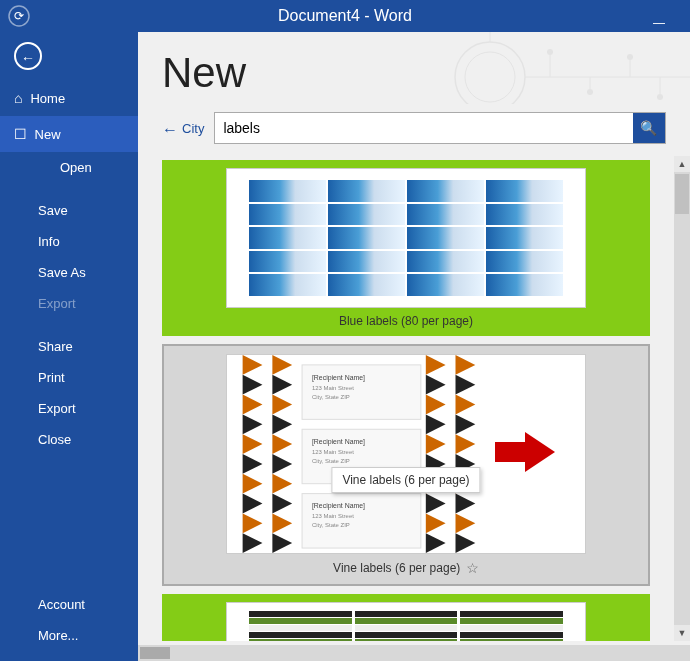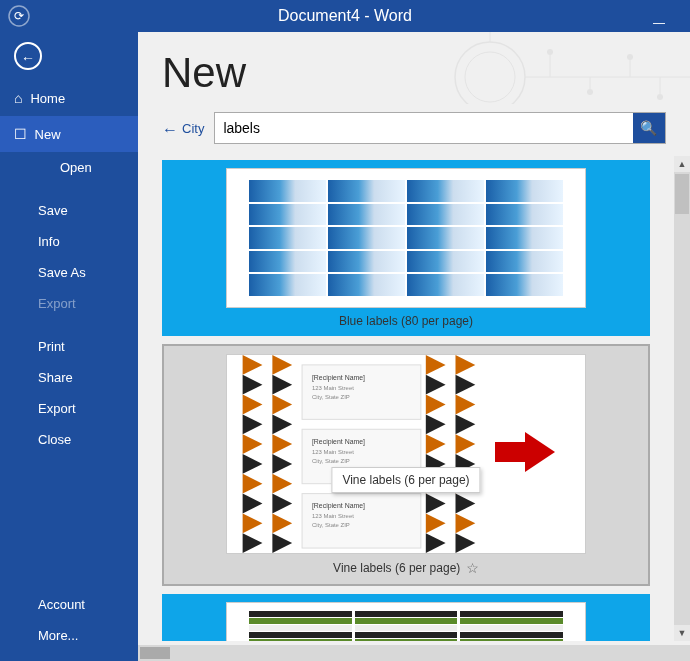--- a/index.html
+++ b/index.html
@@ -220,21 +220,21 @@
     .templates-list::-webkit-scrollbar { display: none; }
 
     
     .template-item {
       display: flex;
       flex-direction: column;
       align-items: center;
       margin-bottom: 8px;
       cursor: pointer;
       padding: 8px;
-      background: #0ea5e9;
+      background: #84cc16;
     }
     .template-item.selected {
       background: #d6d6d6;
       border: 2px solid #aaa;
     }
     .template-thumb {
       width: 360px;
       height: 140px;
       background: white;
       border: 1px solid #ccc;
@@ -409,25 +409,25 @@
       <span>Save As</span>
     </div>
 
     <div class="sidebar-text-item disabled">
       <span>Export</span>
     </div>
 
     <div class="sidebar-divider"></div>
 
     <div class="sidebar-text-item">
+      <span>Share</span>
+    </div>
+
+    <div class="sidebar-text-item">
       <span>Print</span>
-    </div>
-
-    <div class="sidebar-text-item">
-      <span>Share</span>
     </div>
 
     <div class="sidebar-text-item">
       <span>Export</span>
     </div>
 
     <div class="sidebar-text-item">
       <span>Close</span>
     </div>
 

